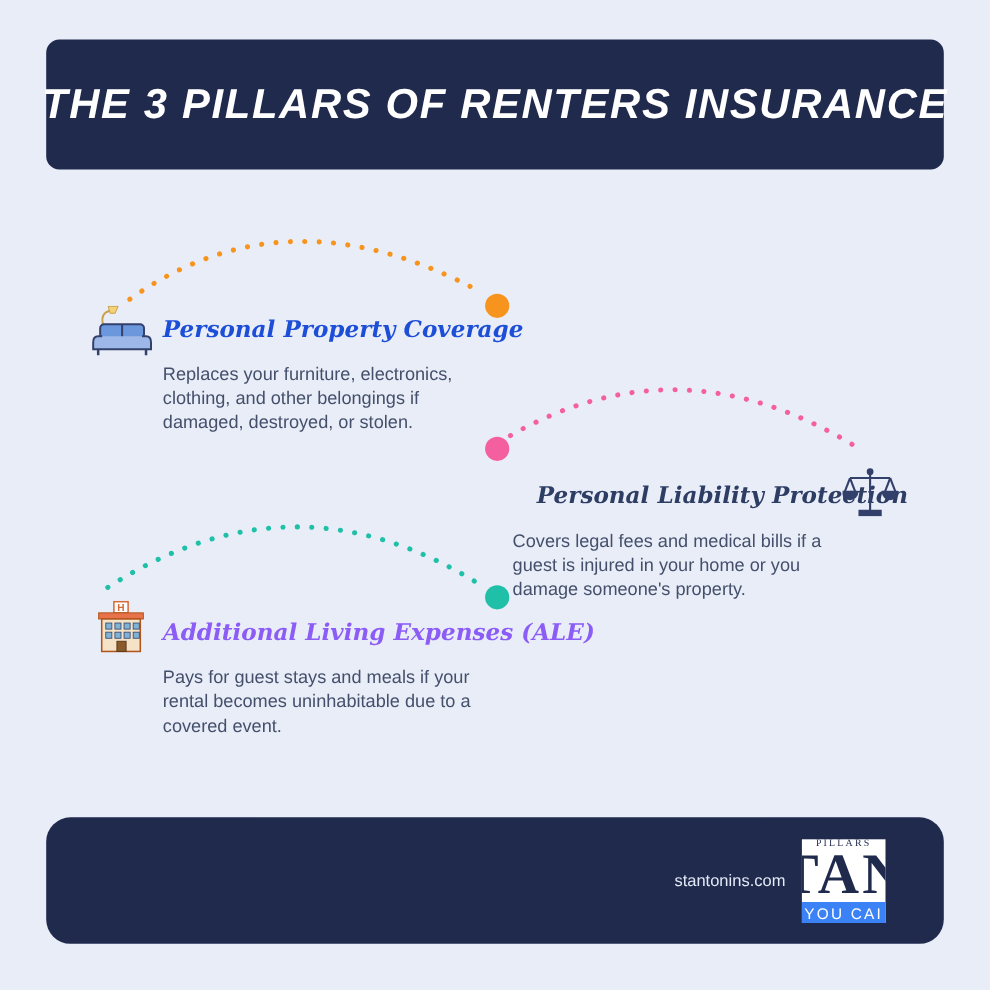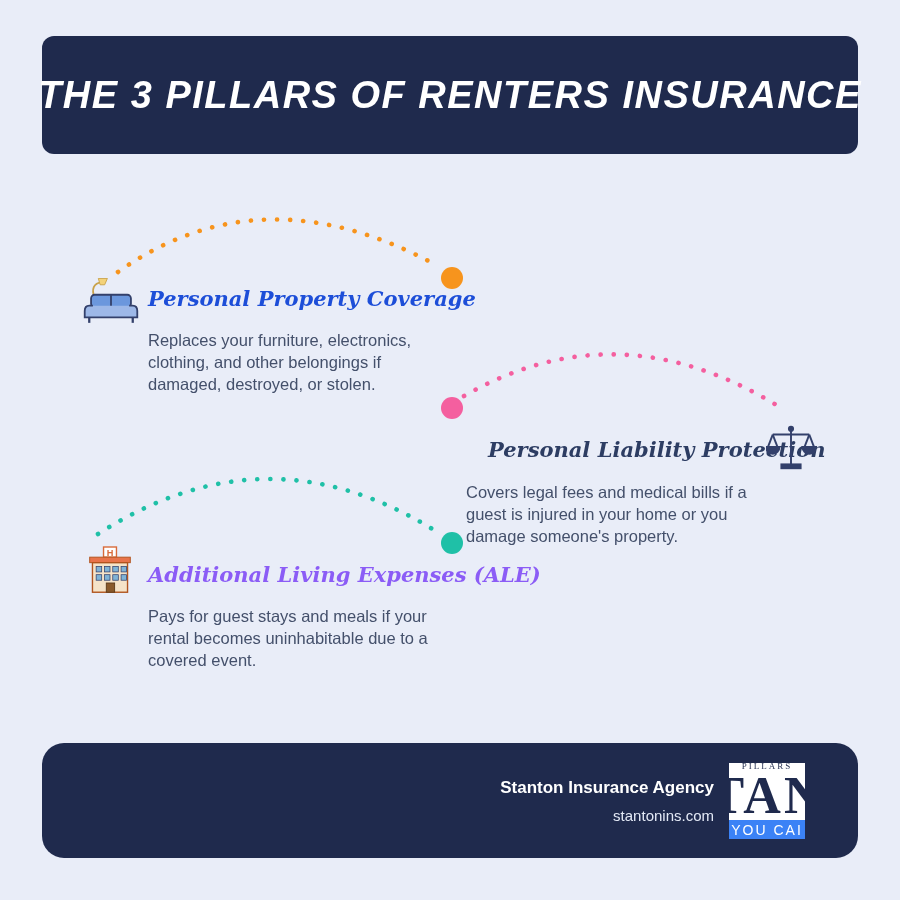--- a/index.html
+++ b/index.html
@@ -172,21 +172,20 @@
         <rect x="29" y="31" width="6" height="6"></rect>
         <rect x="38" y="31" width="6" height="6"></rect>
     </g>
     <rect x="22" y="40" width="9" height="10" fill="#8a5a2b" stroke="#5e3c1a" stroke-width="1"></rect>
   </svg>
   <div class="pillar-title" style="left: 148px; top: 562px; color: #8b5cf6;">Additional Living Expenses (ALE)</div>
   <div class="pillar-desc" style="left: 148px; top: 606px; width: 302px; color: rgb(68, 80, 107);">Pays for guest stays and meals if your rental becomes uninhabitable due to a covered event.</div>
 
   <div class="footer-bar" style="background: rgb(31, 42, 77);">
     <div class="footer-text">
-      <div class="footer-company">Stanton Insurance Agency</div>
       <div class="footer-site">stantonins.com</div>
     </div>
     <div class="footer-logo">
       <div class="logo-top">PILLARS</div>
       <div class="logo-main">TAN</div>
       <div class="logo-strip">YOU CAI</div>
     </div>
   </div>
 
 </div>

